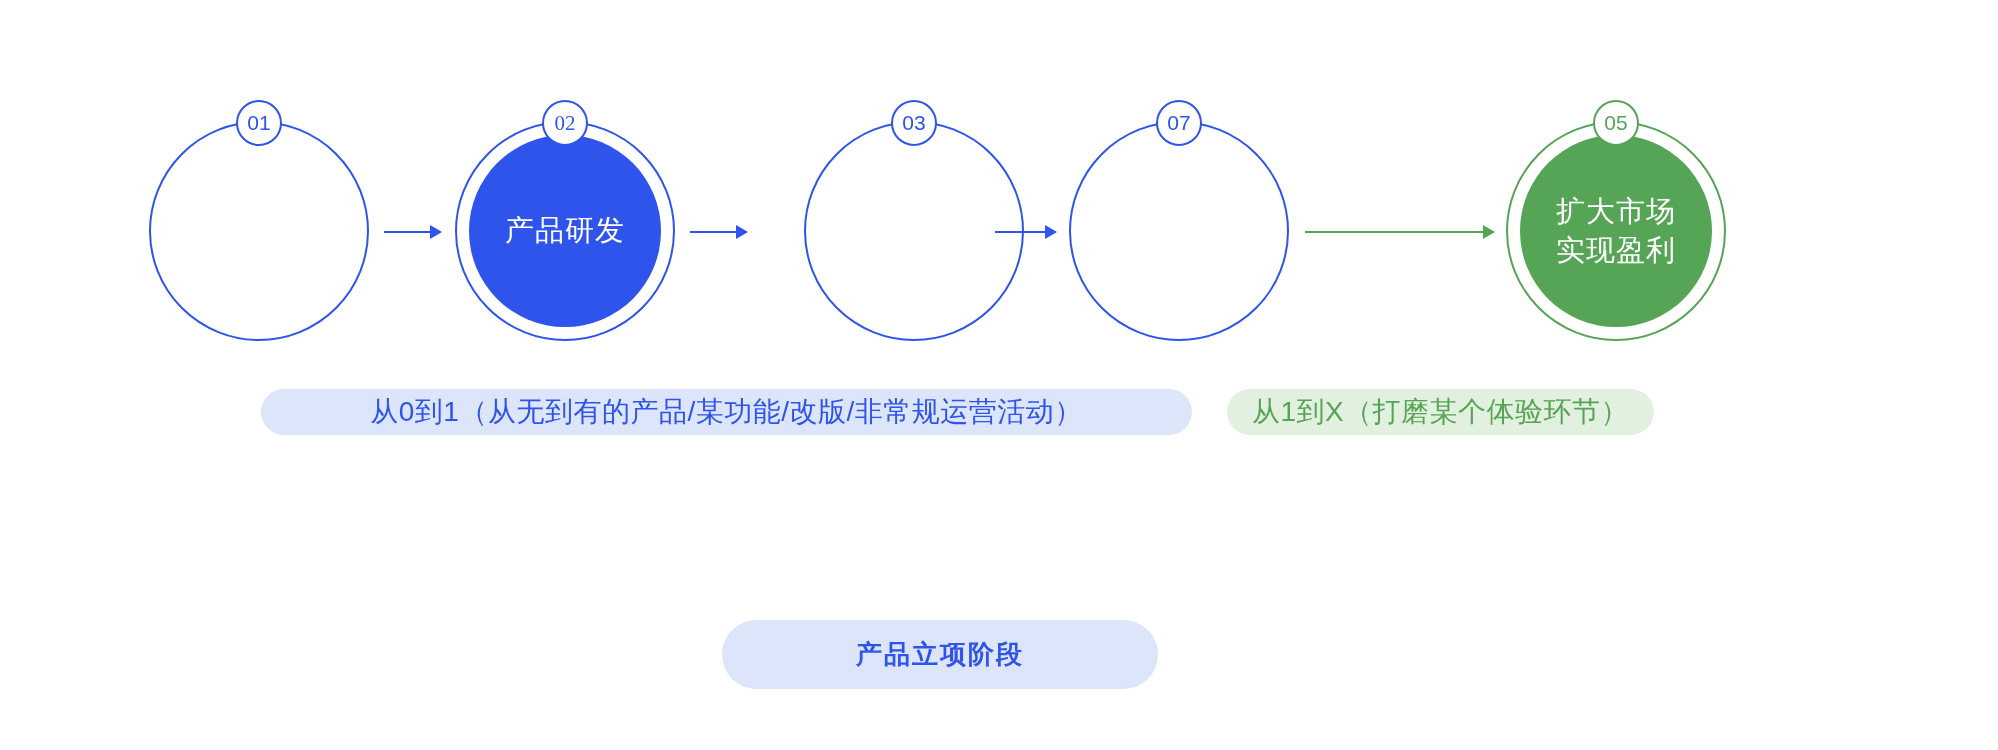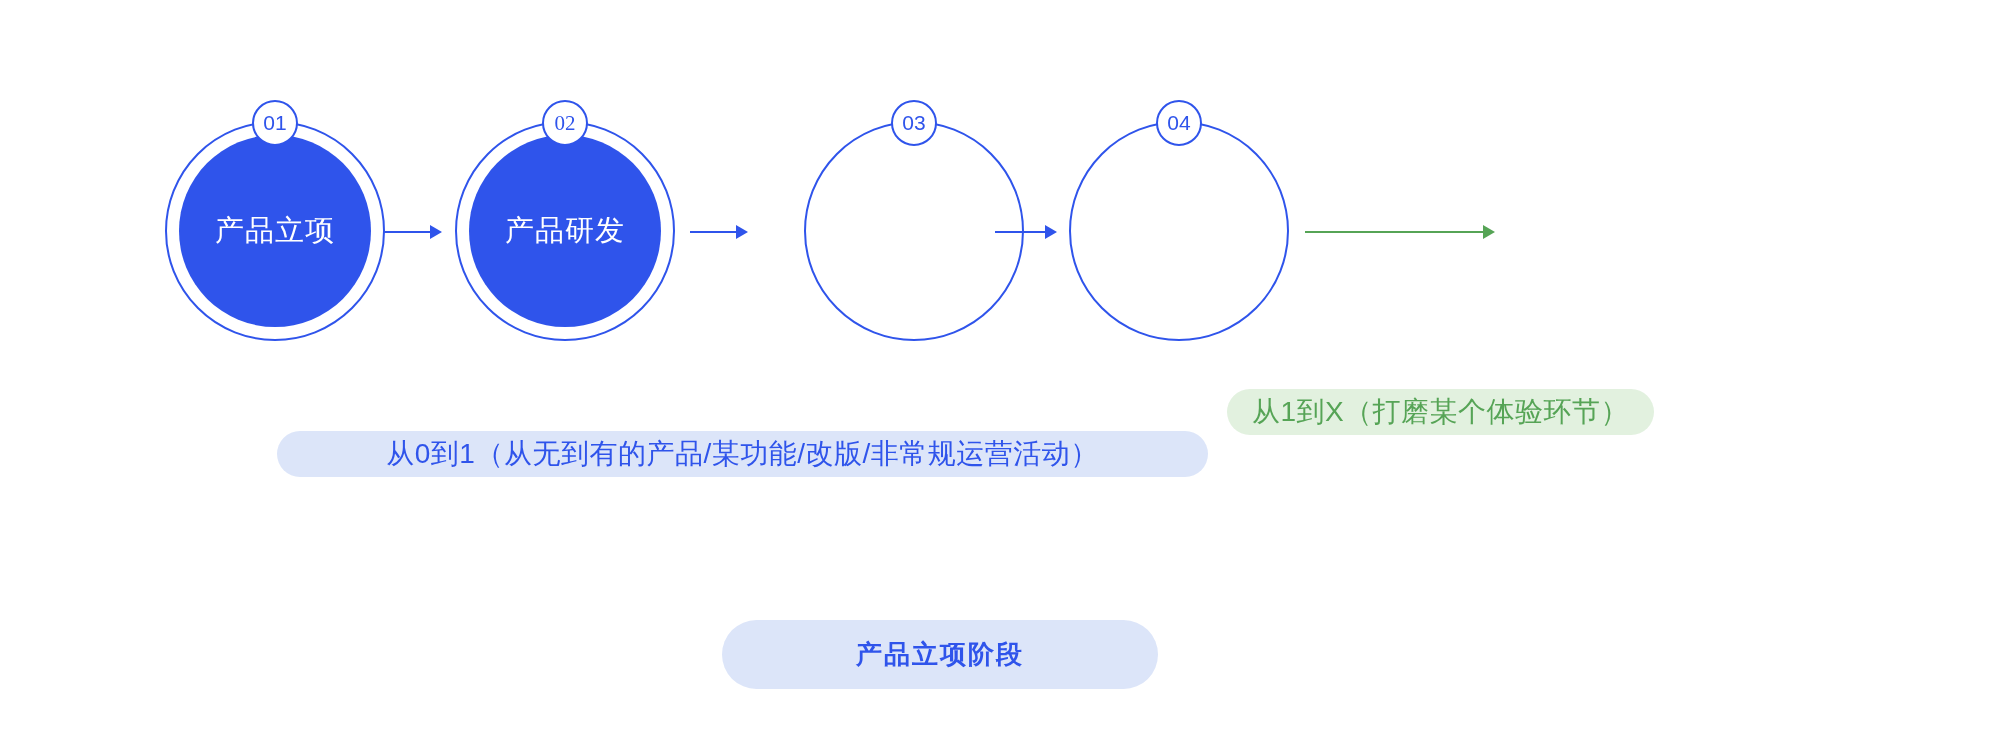--- a/index.html
+++ b/index.html
@@ -100,21 +100,21 @@
     letter-spacing:0.5px;
   }
   .phase-pill.blue{
     background:var(--light-blue);
     color:var(--blue);
   }
   .phase-pill.greenpill{
     background:var(--light-green);
     color:var(--green);
   }
-  #phase-0-1{left:277px;width:931px;margin-top:42px;}
+  #phase-0-1{left:261px;width:931px;}
   #phase-1-x{left:1227px;width:427px;}
   
   .footer-pill{
     position:absolute;
     left:722px;
     top:620px;
     width:436px;
     height:69px;
     border-radius:35px;
     background:var(--light-blue);
@@ -125,26 +125,23 @@
     font-size:26px;
     font-weight:600;
     letter-spacing:2px;
   }
 </style>
 </head>
 <body>
 
 <div class="canvas">
 
-  <div class="stage blue" style="left:165px;">
+  <div class="stage blue" style="left:149px;">
     <div class="stage-badge">
       <span>01</span>
-    </div>
-    <div class="stage-fill">
-      <span class="stage-label">产品立项</span>
     </div>
   </div>
 
   <div class="arrow" style="left:384px;width:56px;"></div>
 
   <div class="stage blue" style="left:455px;font-family:Liberation Serif, serif;">
     <div class="stage-badge">
       <span>02</span>
     </div>
     <div class="stage-fill">
@@ -157,26 +154,35 @@
   <div class="stage blue" style="left:804px;">
     <div class="stage-badge">
       <span>03</span>
     </div>
   </div>
 
   <div class="arrow" style="left:995px;width:60px;"></div>
 
   <div class="stage blue" style="left:1069px;">
     <div class="stage-badge">
-      <span>04</span>
+      <span>07</span>
     </div>
   </div>
 
   <div class="arrow green" style="left:1305px;width:188px;"></div>
 
+  <div class="stage green" style="left:1506px;">
+    <div class="stage-badge">
+      <span>05</span>
+    </div>
+    <div class="stage-fill">
+      <span class="stage-label">扩大市场
+实现盈利</span>
+    </div>
+  </div>
 
   <div id="phase-0-1" class="phase-pill blue">
     <span>从0到1（从无到有的产品/某功能/改版/非常规运营活动）</span>
   </div>
 
   <div id="phase-1-x" class="phase-pill greenpill">
     <span>从1到X（打磨某个体验环节）</span>
   </div>
 
   <div class="footer-pill">

